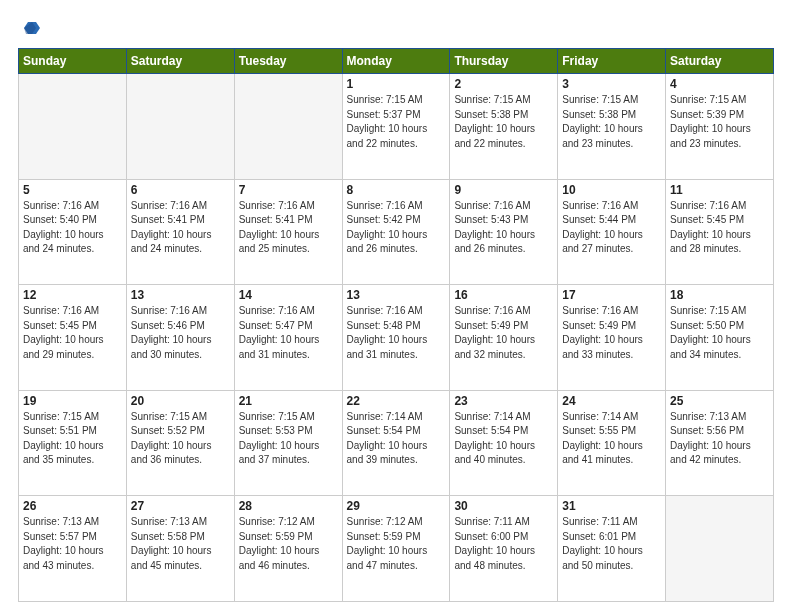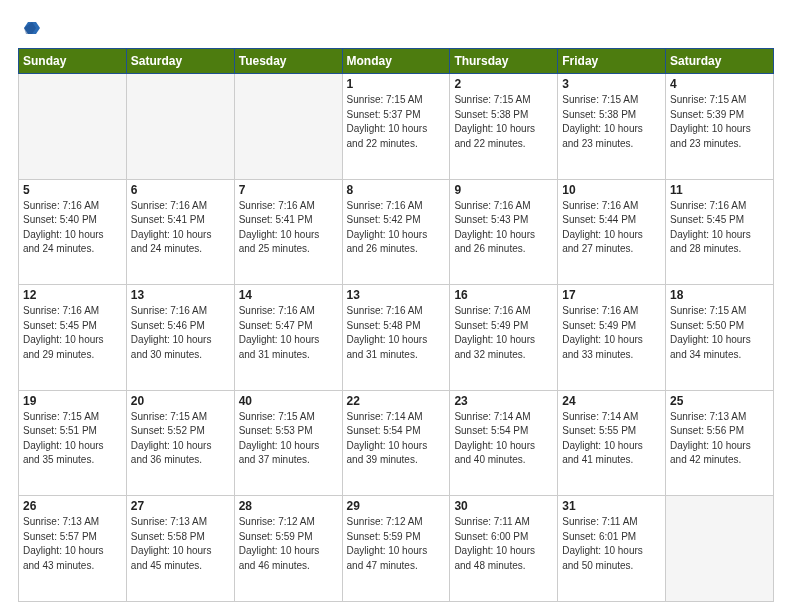--- a/index.html
+++ b/index.html
@@ -269,21 +269,21 @@
 and 35 minutes.</div>
           </td>
           <td>
             <div class="day-num">20</div>
             <div class="day-info" style="white-space: pre-line;">Sunrise: 7:15 AM
 Sunset: 5:52 PM
 Daylight: 10 hours
 and 36 minutes.</div>
           </td>
           <td>
-            <div class="day-num">40</div>
+            <div class="day-num">21</div>
             <div class="day-info" style="white-space: pre-line;">Sunrise: 7:15 AM
 Sunset: 5:53 PM
 Daylight: 10 hours
 and 37 minutes.</div>
           </td>
           <td>
             <div class="day-num">22</div>
             <div class="day-info" style="white-space: pre-line;">Sunrise: 7:14 AM
 Sunset: 5:54 PM
 Daylight: 10 hours

